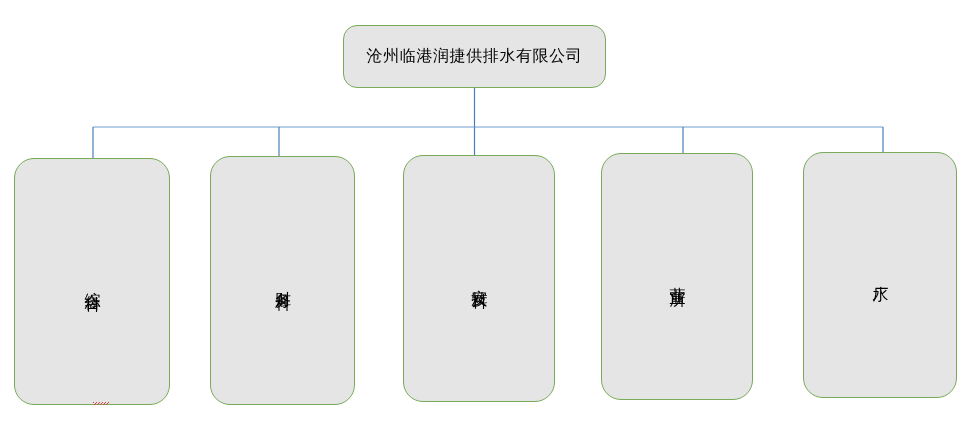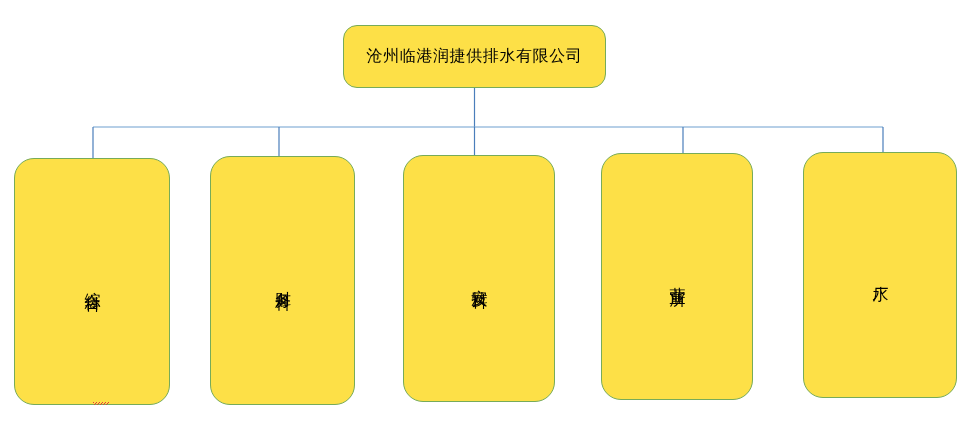--- a/index.html
+++ b/index.html
@@ -26,21 +26,21 @@
     top: 0;
     width: 974px;
     height: 421px;
     pointer-events: none;
   }
 
   
   .node {
     position: absolute;
     box-sizing: border-box;
-    background: #fde047;
+    background: #e5e5e5;
     border: 1.6px solid #77ab59;
     border-radius: 20px;
     display: flex;
     align-items: center;
     justify-content: center;
   }
   .node.root {
     border-radius: 14px;
   }
   .node-label {

